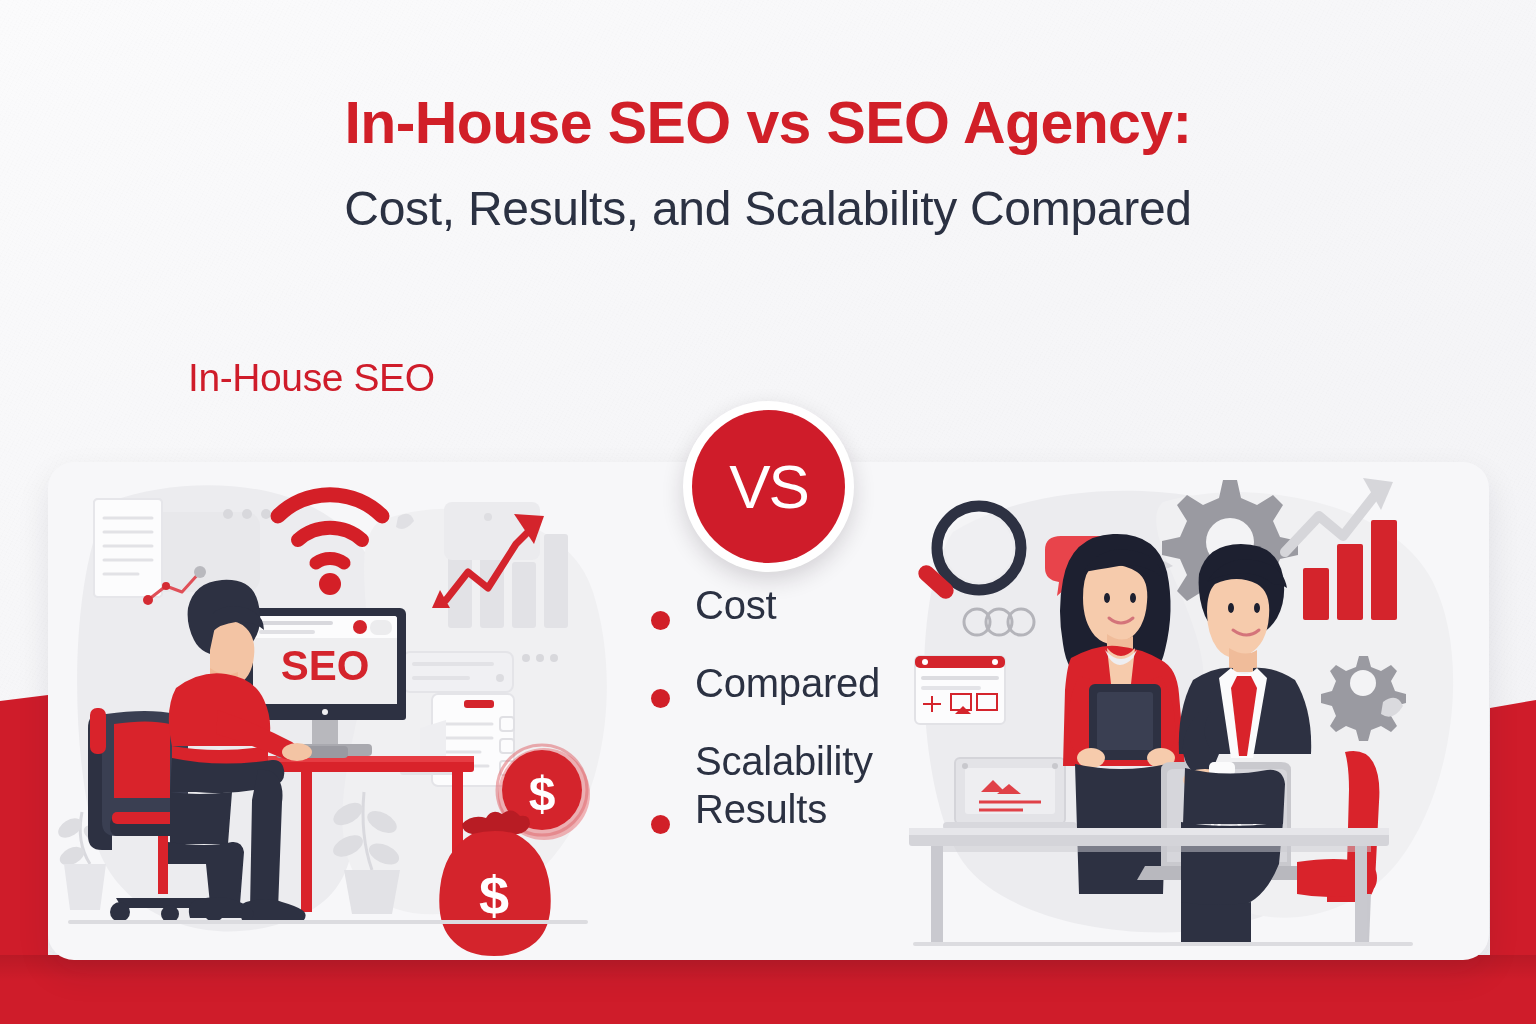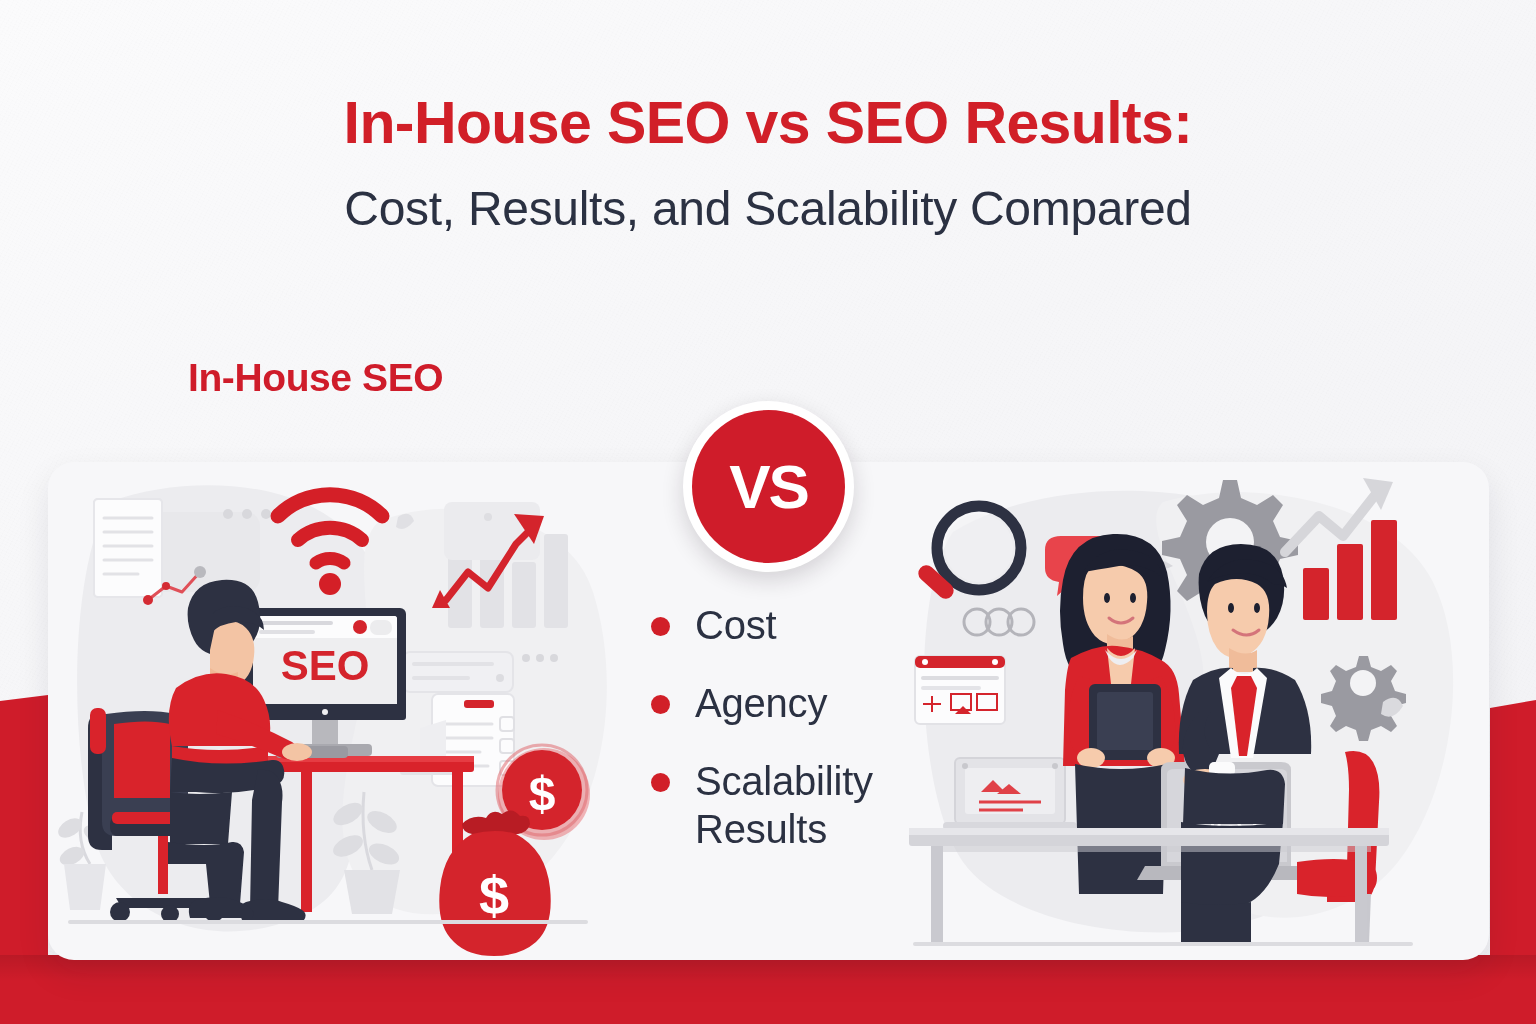--- a/index.html
+++ b/index.html
@@ -26,60 +26,60 @@
   .red-bottom:after{content:"";position:absolute;inset:0;
      background:linear-gradient(180deg,rgba(0,0,0,.10),rgba(0,0,0,0) 38%);}
 
   
   .title-wrap{position:absolute;left:0;top:92px;width:1536px;text-align:center;}
   .title-main{font-size:59px;font-weight:bold;color:#d11f28;letter-spacing:-.6px;
               line-height:1.06;white-space:nowrap;}
   .title-sub{margin-top:28px;font-size:48px;color:#2b3142;letter-spacing:-.3px;
              line-height:1.08;white-space:nowrap;}
 
-  .col-head{position:absolute;font-size:39px;font-weight:bold;letter-spacing:-.4px;white-space:nowrap;}
+  .col-head{position:absolute;font-size:39px;font-weight:normal;letter-spacing:-.4px;white-space:nowrap;}
   .col-head.left{left:188px;top:356px;color:#cf1c2a;}
   .col-head.right{left:971px;top:356px;color:#2b3142;}
 
   
   .card{position:absolute;left:48px;top:462px;width:1441px;height:498px;background:#f7f7f9;
         border-radius:26px;box-shadow:0 14px 34px rgba(20,20,40,.09);overflow:hidden;}
   .card-inner{position:absolute;inset:0;text-align:center;}
 
   .panel{position:absolute;top:0;height:498px;}
   .panel.left{left:0;width:600px;}
   .panel.right{left:845px;width:596px;}
 
   
   .vs{position:absolute;left:683px;top:401px;width:171px;height:171px;border-radius:50%;
       background:#fff;display:flex;align-items:center;justify-content:center;
       box-shadow:0 8px 22px rgba(30,20,30,.16);z-index:40;}
   .vs-in{width:153px;height:153px;border-radius:50%;background:#cf1c2a;
       display:flex;align-items:center;justify-content:center;}
-  .vs-txt{color:#fff;font-size:62px;font-weight:bold;letter-spacing:-2px;line-height:1;}
+  .vs-txt{color:#fff;font-size:62px;font-weight:normal;letter-spacing:-2px;line-height:1;}
 
   
   .bullets{position:absolute;left:651px;top:581px;width:300px;z-index:35;}
-  .bullet{display:flex;align-items:flex-start;margin-bottom:29px;margin-top:20px;}
+  .bullet{display:flex;align-items:flex-end;margin-bottom:29px;}
   .dot{width:19px;height:19px;border-radius:50%;background:#d11f28;flex:none;margin-top:16px;}
   .btxt{margin-left:25px;font-size:40px;color:#2b3142;line-height:1.22;letter-spacing:-.2px;}
   svg{display:block;}
 </style>
 </head>
 <body>
 
 <div class="stage">
   <div class="grain"></div>
 
   <div class="red-left"></div>
   <div class="red-right"></div>
   <div class="red-bottom"></div>
 
   <div class="title-wrap">
-    <div class="title-main">In-House SEO vs SEO Results:</div>
+    <div class="title-main">In-House SEO vs SEO Agency:</div>
     <div class="title-sub">Cost, Results, and Scalability Compared</div>
   </div>
 
   <div class="col-head left">In-House SEO</div>
 
   <div class="card">
     <div class="card-inner">
 
       <div class="panel left">
         <svg width="600" height="498" viewBox="0 0 600 498">
@@ -435,21 +435,21 @@
     </div>
   </div>
 
   <div class="bullets">
     <div class="bullet">
       <span class="dot"></span>
       <span class="btxt">Cost</span>
     </div>
     <div class="bullet">
       <span class="dot"></span>
-      <span class="btxt">Agency</span>
+      <span class="btxt">Compared</span>
     </div>
     <div class="bullet">
       <span class="dot"></span>
       <span class="btxt">Scalability Results</span>
     </div>
   </div>
 
 </div>
 
 </body></html>

